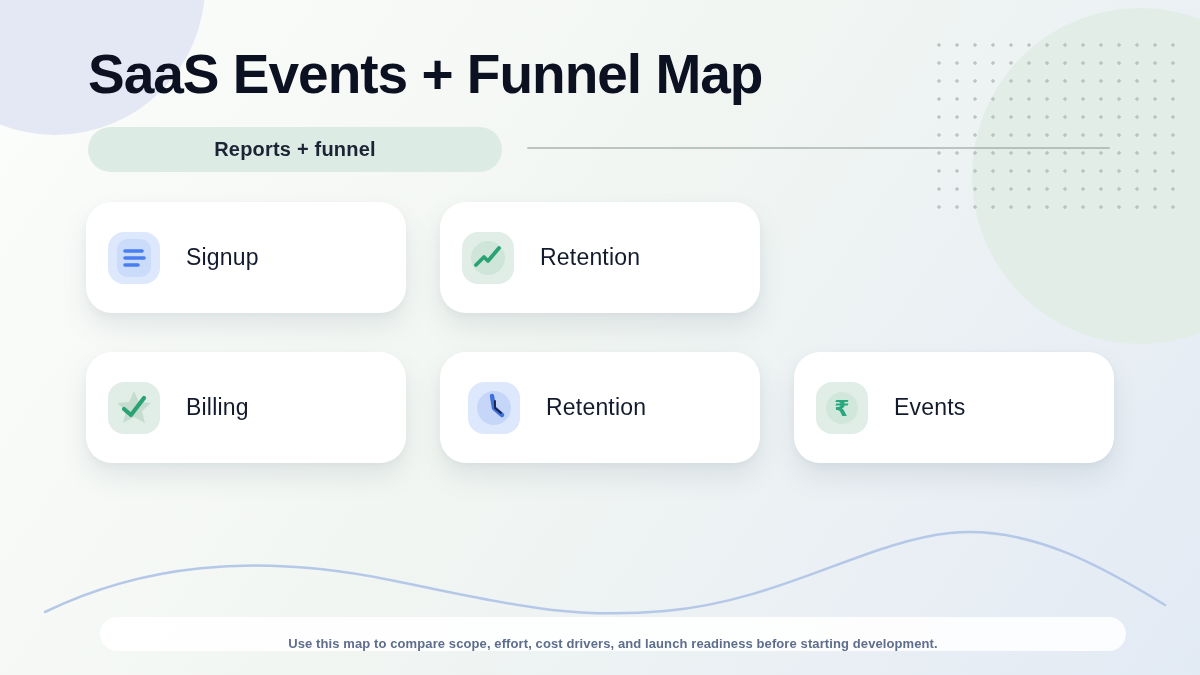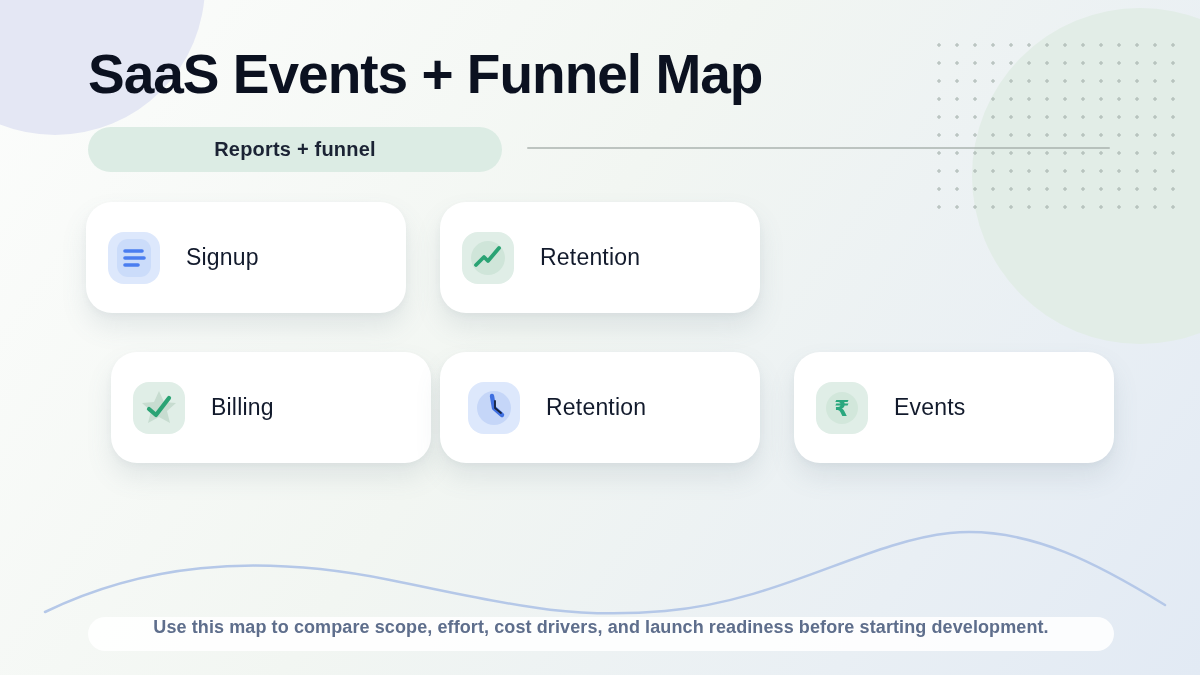--- a/index.html
+++ b/index.html
@@ -37,31 +37,31 @@
     position:absolute;left:527px;top:147px;width:583px;height:2px;
     background:#9fa9a4;opacity:.65;border-radius:1px;
   }
   
   .card{
     position:absolute;width:320px;height:111px;background:#ffffff;border-radius:26px;
     box-shadow:0 14px 26px rgba(96,114,134,.13),0 3px 6px rgba(96,114,134,.06);
     display:flex;align-items:center;padding-left:22px;box-sizing:border-box;gap:26px;
   }
   .c1{left:86px;top:202px;} .c2{left:440px;top:202px;} .c3{left:794px;top:202px;}
-  .c4{left:86px;top:352px;margin-left:25px;}  .c5{left:440px;top:352px;padding-left:28px;} .c6{left:794px;top:352px;}
+  .c4{left:86px;top:352px;}  .c5{left:440px;top:352px;padding-left:28px;} .c6{left:794px;top:352px;}
   .chip{width:52px;height:52px;border-radius:16px;flex:0 0 auto;display:flex;
     align-items:center;justify-content:center;}
   .chip.blue{background:#dde8fc;}
   .chip.green{background:#e0eee7;}
   .card-label{font-size:23px;font-weight:400;color:#121a2c;letter-spacing:.2px;}
   
   .footer-pill{
-    position:absolute;left:88px;top:617px;width:1026px;height:34px;border-radius:17px;
-    background:rgba(255,255,255,.88);display:flex;align-items:flex-start;justify-content:center;
-    font-size:18px;font-weight:700;color:#5e6e8c;letter-spacing:.1px;
+    position:absolute;left:100px;top:617px;width:1026px;height:34px;border-radius:17px;
+    background:rgba(255,255,255,.88);display:flex;align-items:flex-end;justify-content:center;
+    font-size:13px;font-weight:700;color:#5e6e8c;letter-spacing:.1px;
   }
 </style>
 </head>
 <body>
 
 <div class="stage">
 
   <div class="circle-lavender"></div>
   <div class="circle-green"></div>
   <div class="dots"></div>

